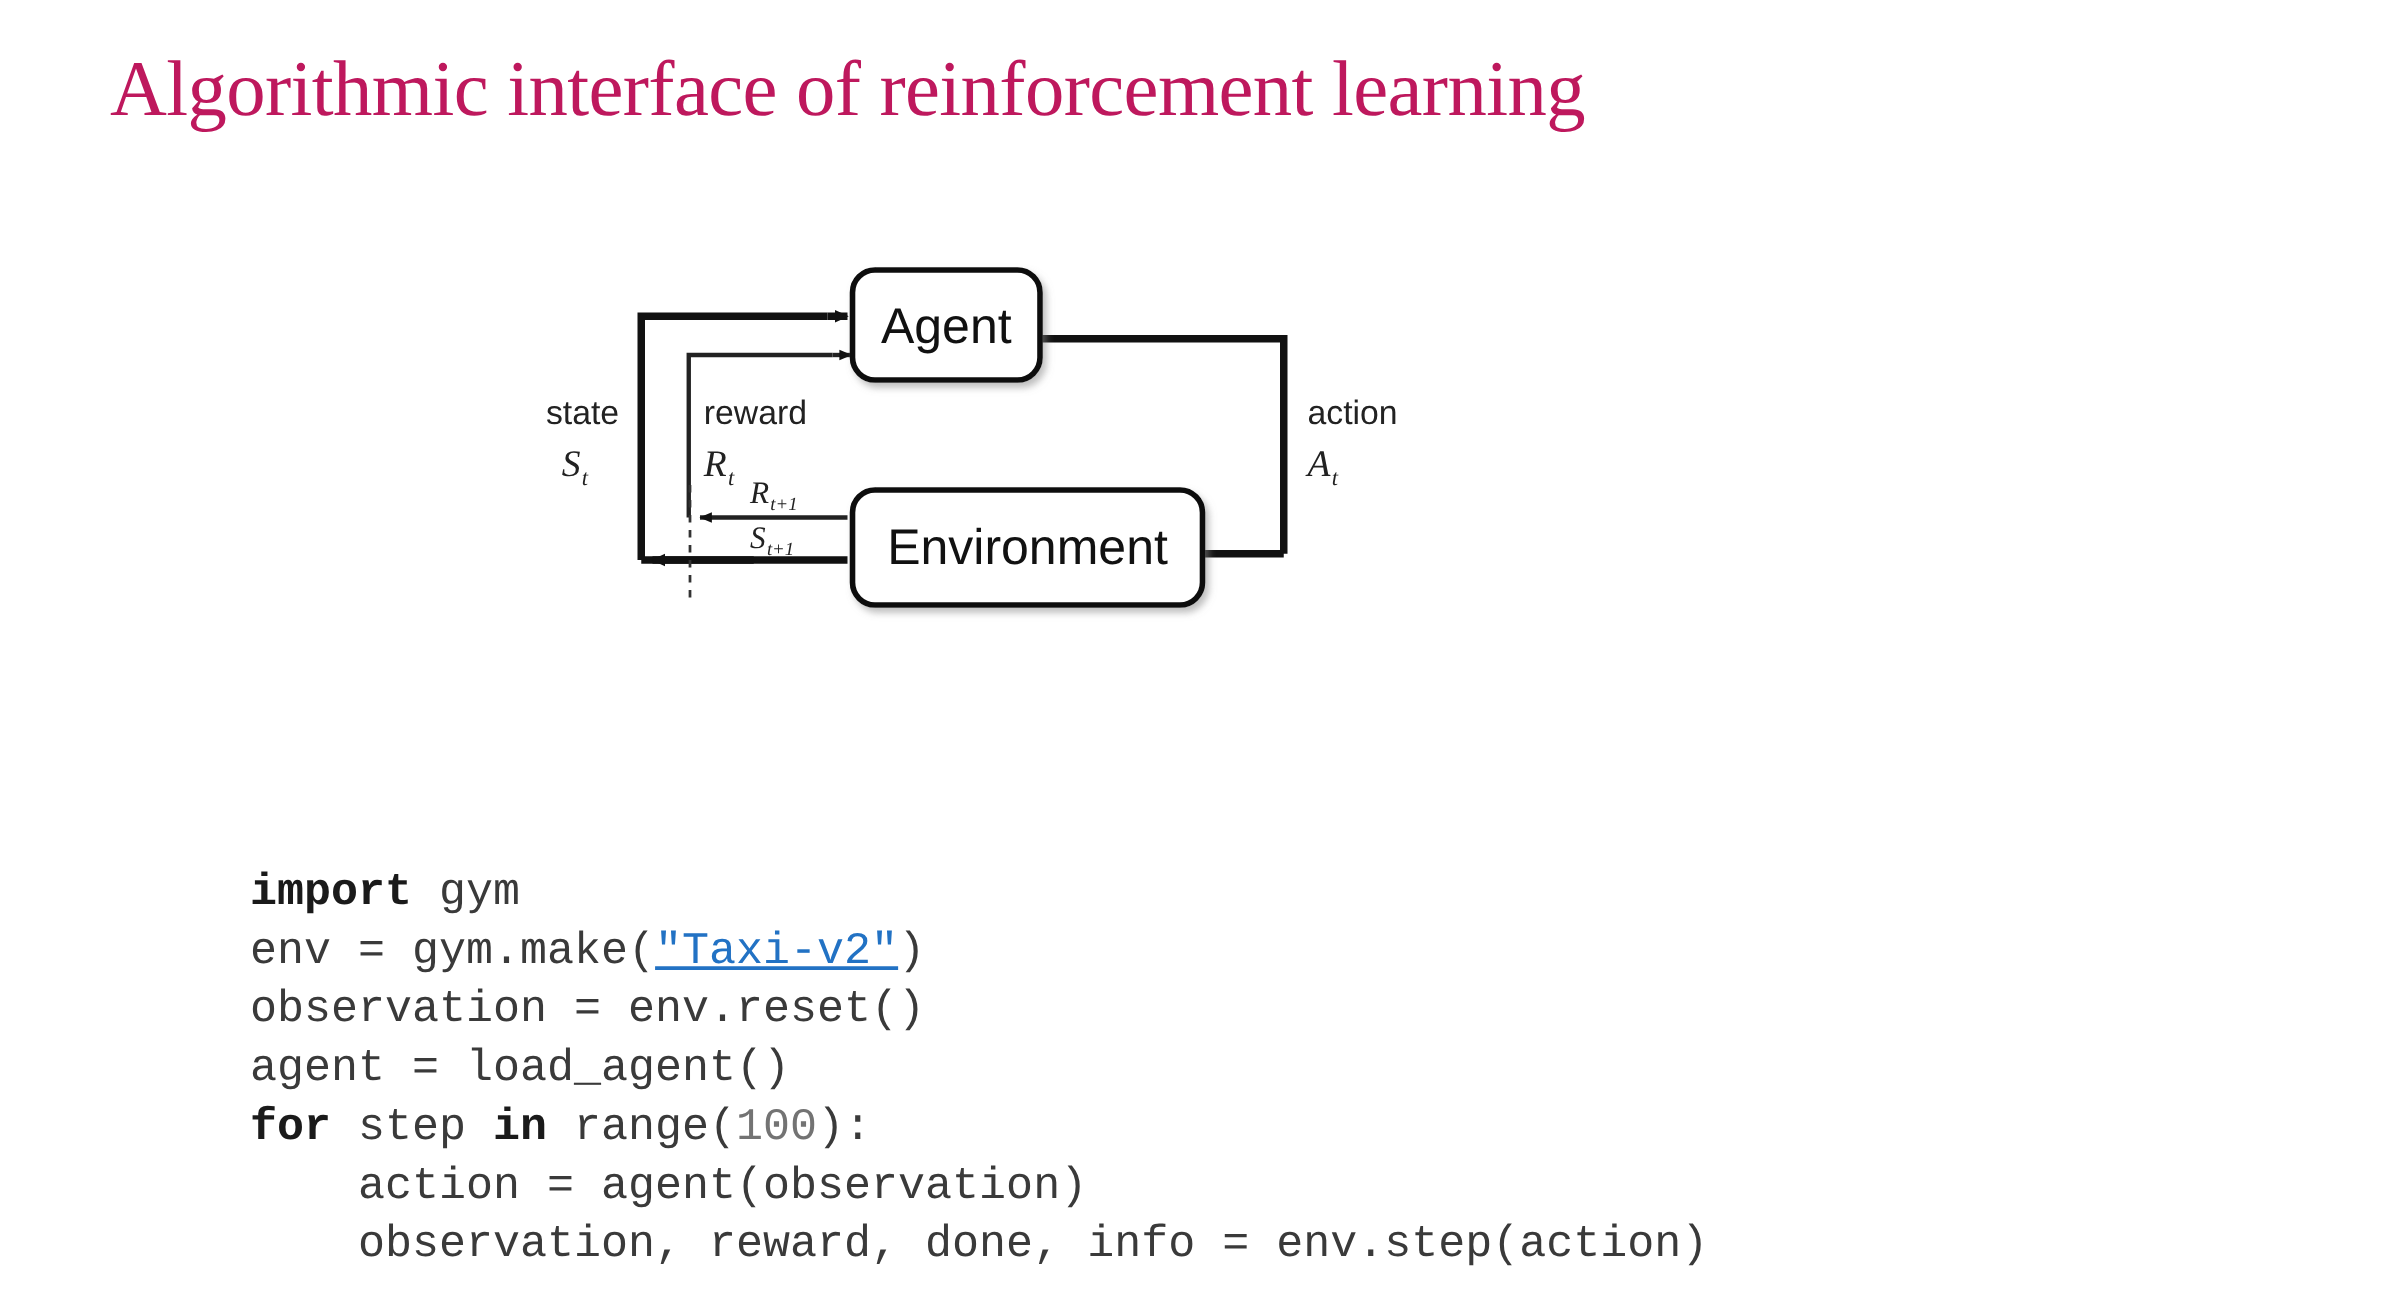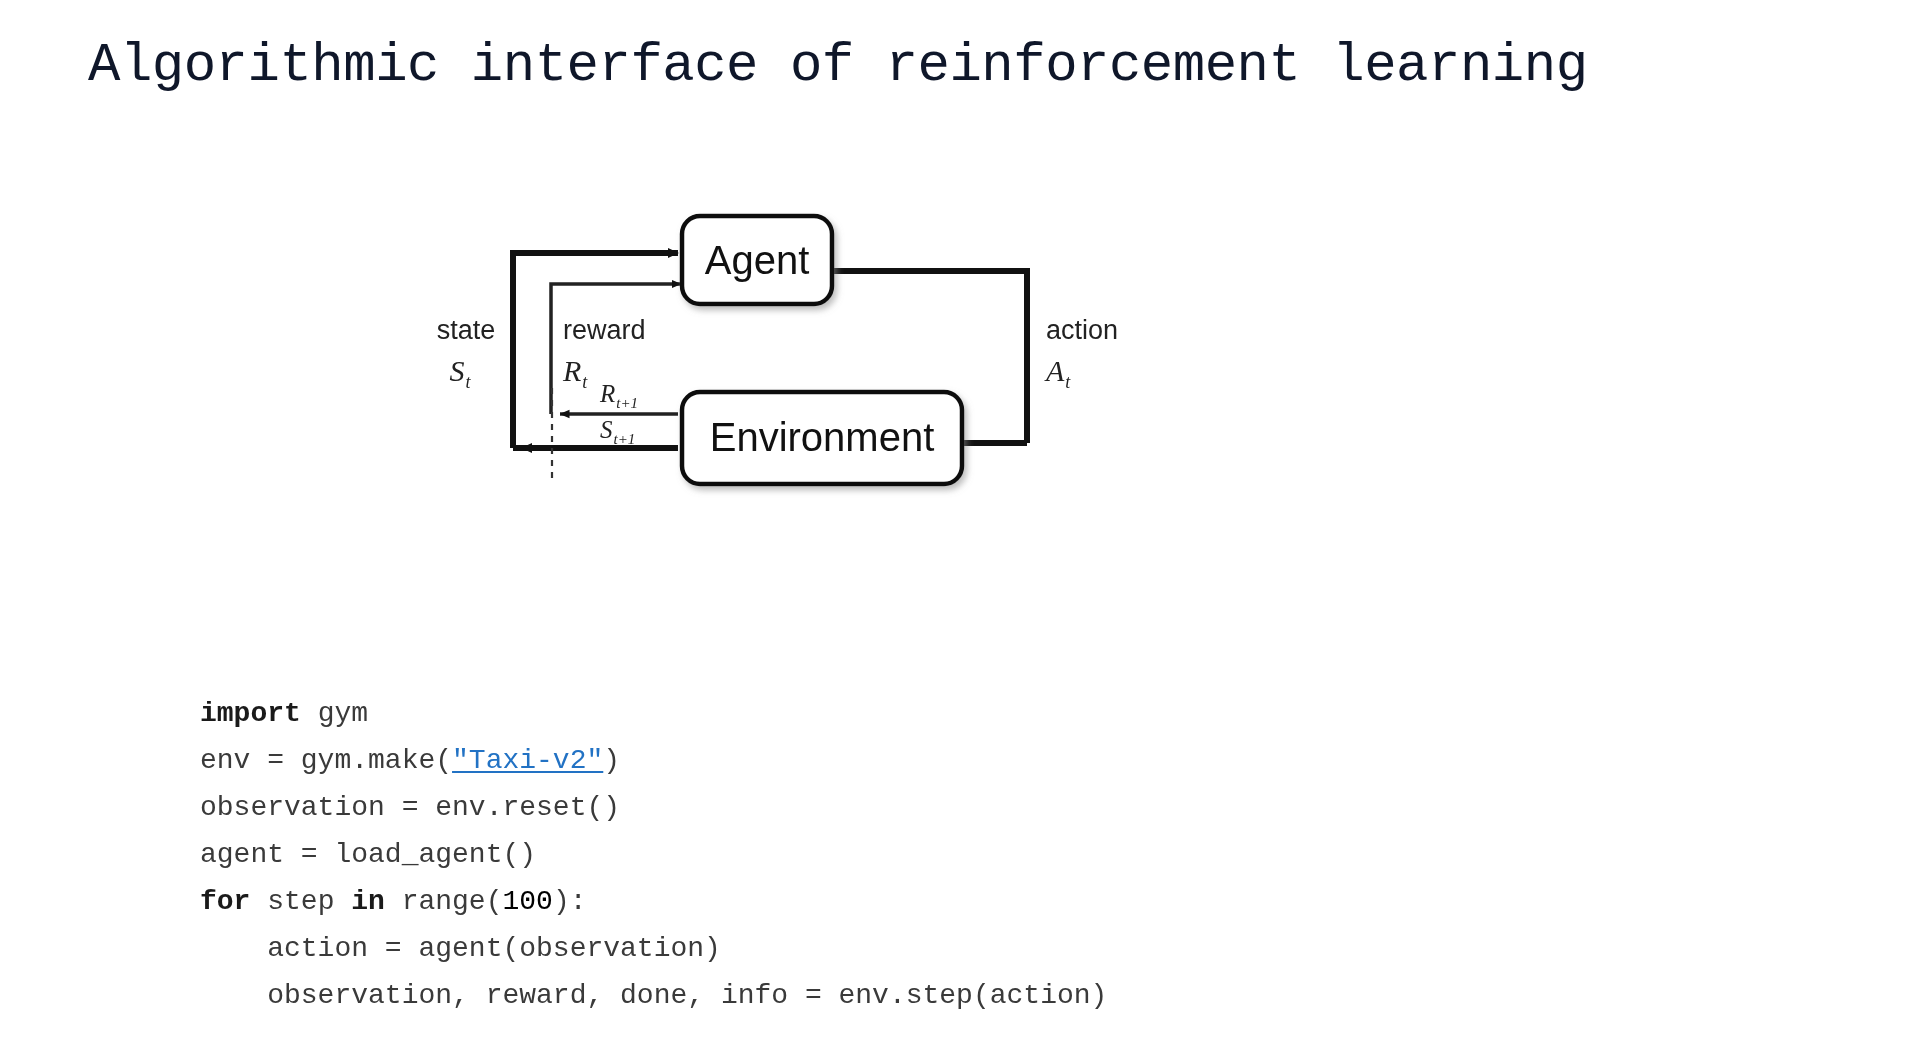--- a/index.html
+++ b/index.html
@@ -15,26 +15,26 @@
     color: #000000;
     position: relative;
   }
 
   
   #slide-title {
     position: absolute;
     left: 88px;
     top: 38px;
     width: 1760px;
-    font-family: Liberation Mono, monospace;
-    font-size: 54px;
+    font-family: Liberation Serif, serif;
+    font-size: 63px;
     font-weight: 400;
     line-height: 1.05;
     letter-spacing: -0.5px;
-    color: #0f172a;
+    color: #be185d;
     white-space: nowrap;
   }
 
   
   #rl-diagram {
     position: absolute;
     left: 400px;
     top: 196px;
     width: 1120px;
     height: 420px;
@@ -75,29 +75,29 @@
     font-size: 15px;
     fill: #222222;
   }
 
   
   #code-block {
     position: absolute;
     left: 200px;
     top: 690px;
     font-family: "Liberation Mono", "DejaVu Sans Mono", monospace;
-    font-size: 28px;
+    font-size: 36px;
     line-height: 47px;
     color: #3a3a3a;
     white-space: pre;
     letter-spacing: 0px;
   }
   #code-block .ln { display: block; height: 47px; }
   .kw { font-weight: bold; color: #1a1a1a; }
-  .num { color: #000000; }
+  .num { color: #737373; }
   .link {
     color: #2272c4;
     text-decoration: underline;
     text-underline-offset: 3px;
   }
 </style>
 </head>
 <body>
 
 <div id="slide-title">Algorithmic interface of reinforcement learning</div>

